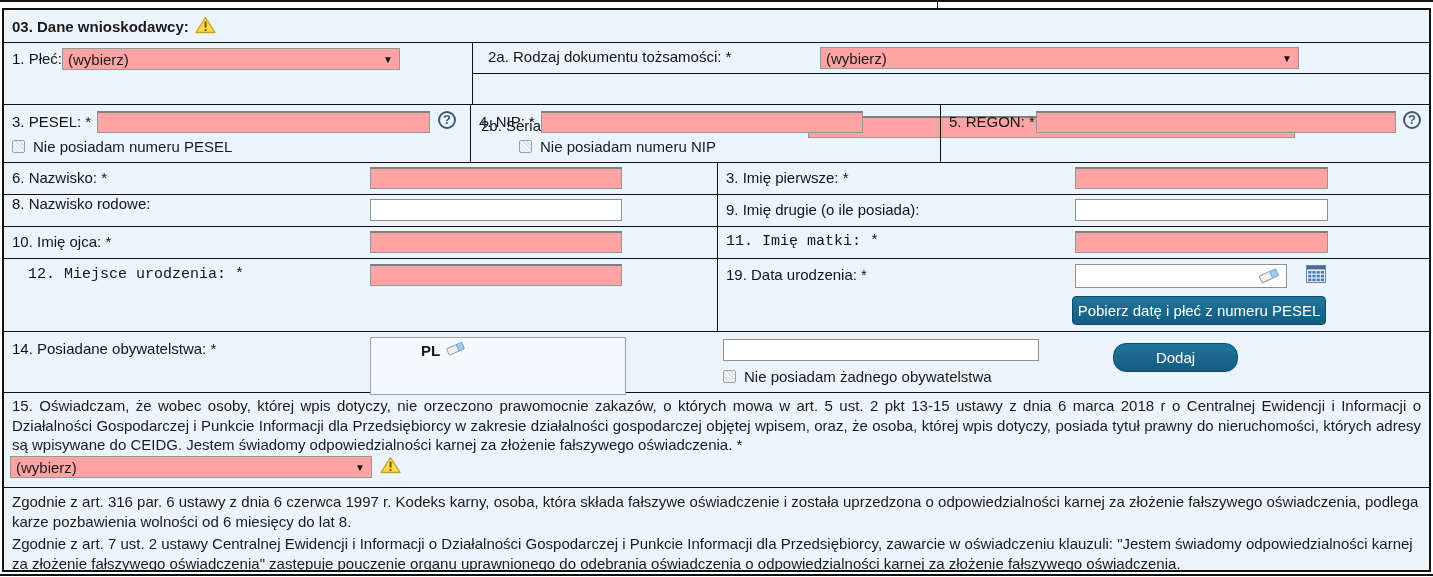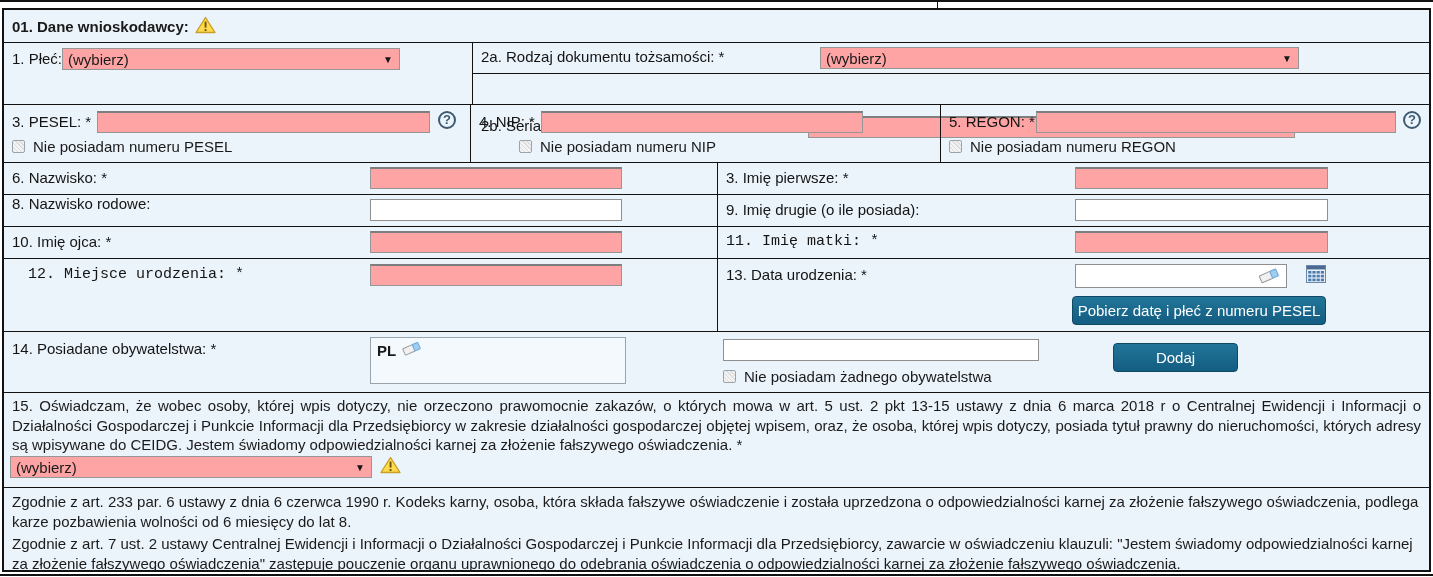--- a/index.html
+++ b/index.html
@@ -52,42 +52,42 @@
 <body>
 
 <div class="top-strip">
     <div class="vline"></div>
   </div>
 
 <div class="form-box">
 
   <div class="row r-header">
     <div class="hdr">
-      <span>01. Dane wnioskodawcy:</span>
+      <span>03. Dane wnioskodawcy:</span>
       <span class="warn">
         <svg width="21" height="18" viewBox="0 0 21 18">
             <path d="M10.5 1.5 L20 16.5 L1 16.5 Z" fill="#ffd94e" stroke="#c8a02a" stroke-width="1.4" stroke-linejoin="round"></path>
             <rect x="9.6" y="5.6" width="1.9" height="6" fill="#6b5500"></rect>
             <rect x="9.6" y="13.1" width="1.9" height="1.9" fill="#6b5500"></rect>
           </svg>
       </span>
     </div>
   </div>
 
   <div class="row r-a">
     <div class="cell vdiv" style="left:0;width:468px;">
       <span class="lbl" style="left:8px;top:7px;">1. Płeć: *</span>
       <div class="sel" style="left:58px;top:5px;width:338px;">
         <span>(wybierz)</span>
         <span class="arrow">▼</span>
       </div>
     </div>
     <div class="cell" style="left:469px;right:0;">
       <div style="position:relative;height:30px;border-bottom:1px solid #121212;">
-        <span class="lbl" style="left:8px;top:5px;text-align:center;">2a. Rodzaj dokumentu tożsamości: *</span>
+        <span class="lbl" style="left:15px;top:5px;text-align:center;">2a. Rodzaj dokumentu tożsamości: *</span>
         <div class="sel" style="left:347px;top:4px;width:479px;">
           <span>(wybierz)</span>
           <span class="arrow">▼</span>
         </div>
       </div>
       <div style="position:relative;height:30px;margin-top:38px;">
         <span class="lbl" style="left:8px;top:5px;">2b. Seria i numer dokumentu tożsamości: *</span>
         <input class="inp" style="left: 335px; top: 4px; width: 487px;" value="">
       </div>
     </div>
@@ -108,24 +108,20 @@
       <input class="inp" style="left: 70px; top: 6px; width: 322px;" value="">
       <div class="cbrow" style="left:8px;top:33px;margin-left:40px;">
         <span class="cb"></span>
         <span>Nie posiadam numeru NIP</span>
       </div>
     </div>
     <div class="cell" style="left:937px;right:0;">
       <span class="lbl" style="left:8px;top:8px;">5. REGON: *</span>
       <input class="inp" style="left: 95px; top: 6px; width: 360px;" value="">
       <span class="help" style="left:462px;top:6px;">?</span>
-      <div class="cbrow" style="left:8px;top:33px;">
-        <span class="cb"></span>
-        <span>Nie posiadam numeru REGON</span>
-      </div>
     </div>
   </div>
 
   <div class="row r-n">
     <div class="cell vdiv" style="left:0;width:713px;"></div>
     <span class="lbl" style="left:8px;top:6px;">6. Nazwisko: *</span>
     <input class="inp" style="left: 366px; top: 4px; width: 252px;" value="">
     <span class="lbl" style="left:722px;top:6px;">3. Imię pierwsze: *</span>
     <input class="inp" style="left: 1071px; top: 4px; width: 253px;" value="">
   </div>
@@ -143,21 +139,21 @@
     <span class="lbl" style="left:8px;top:6px;">10. Imię ojca: *</span>
     <input class="inp" style="left: 366px; top: 4px; width: 252px;" value="">
     <span class="lbl" style="left:722px;top:6px;font-family:Liberation Mono, monospace;">11. Imię matki: *</span>
     <input class="inp" style="left: 1071px; top: 4px; width: 253px;" value="">
   </div>
 
   <div class="row r-f">
     <div class="cell vdiv" style="left:0;width:713px;"></div>
     <span class="lbl" style="left:24px;top:7px;font-family:Liberation Mono, monospace;">12. Miejsce urodzenia: *</span>
     <input class="inp" style="left: 366px; top: 5px; width: 252px;" value="">
-    <span class="lbl" style="left:722px;top:7px;">13. Data urodzenia: *</span>
+    <span class="lbl" style="left:722px;top:7px;">19. Data urodzenia: *</span>
     <input class="inp white" style="left: 1071px; top: 5px; width: 212px; height: 24px;" value="">
     <span class="icon-abs" style="left:1253px;top:8px;">
       <svg width="24" height="17" viewBox="0 0 24 17">
           <g transform="rotate(-24 12 8)">
             <rect x="2.5" y="5" width="12" height="7.5" rx="1" fill="#f0f0f0" stroke="#9a9a9a"></rect>
             <rect x="14" y="5" width="6.5" height="7.5" rx="1" fill="#9ecdf0" stroke="#6da6d6"></rect>
           </g>
         </svg>
     </span>
     <span class="icon-abs" style="left:1302px;top:6px;">
@@ -178,56 +174,56 @@
             <rect x="10.6" y="13.6" width="3.2" height="2.6"></rect>
             <rect x="14.8" y="13.6" width="3.2" height="2.6"></rect>
           </g>
         </svg>
     </span>
     <div class="btn" style="left:1068px;top:37px;width:254px;">Pobierz datę i płeć z numeru PESEL</div>
   </div>
 
   <div class="row r-14">
     <span class="lbl" style="left:8px;top:8px;">14. Posiadane obywatelstwa: *</span>
-    <div class="listbox" style="left:366px;top:5px;width:256px;height:47px;">
+    <div class="listbox" style="left:366px;top:5px;width:256px;height:58px;padding-left:44px;">
       <div class="item">
         <span>PL</span>
         <span>
           <svg width="22" height="15" viewBox="0 0 22 15">
               <g transform="rotate(-24 11 7)">
                 <rect x="2" y="4" width="11" height="7" rx="1" fill="#f0f0f0" stroke="#9a9a9a"></rect>
                 <rect x="12.5" y="4" width="6" height="7" rx="1" fill="#9ecdf0" stroke="#6da6d6"></rect>
               </g>
             </svg>
         </span>
       </div>
     </div>
     <input class="inp white" style="left: 719px; top: 7px; width: 316px;" value="">
     <div class="cbrow" style="left:719px;top:36px;">
       <span class="cb"></span>
       <span>Nie posiadam żadnego obywatelstwa</span>
     </div>
-    <div class="btn" style="left:1109px;top:11px;width:125px;">Dodaj</div>
+    <div class="btn" style="left:1109px;top:11px;width:125px;border-radius:13px;">Dodaj</div>
   </div>
 
   <div class="row r-15">
     <div class="para" style="top:3px;">15. Oświadczam, że wobec osoby, której wpis dotyczy, nie orzeczono prawomocnie zakazów, o których mowa w art. 5 ust. 2 pkt 13-15 ustawy z dnia 6 marca 2018 r o Centralnej Ewidencji i Informacji o Działalności Gospodarczej i Punkcie Informacji dla Przedsiębiorcy w zakresie działalności gospodarczej objętej wpisem, oraz, że osoba, której wpis dotyczy, posiada tytuł prawny do nieruchomości, których adresy są wpisywane do CEIDG. Jestem świadomy odpowiedzialności karnej za złożenie fałszywego oświadczenia. *</div>
     <div class="sel" style="left:6px;top:63px;width:362px;">
       <span>(wybierz)</span>
       <span class="arrow">▼</span>
     </div>
     <span class="icon-abs" style="left:376px;top:63px;">
       <svg width="21" height="18" viewBox="0 0 21 18">
           <path d="M10.5 1.5 L20 16.5 L1 16.5 Z" fill="#ffd94e" stroke="#c8a02a" stroke-width="1.4" stroke-linejoin="round"></path>
           <rect x="9.6" y="5.6" width="1.9" height="6" fill="#6b5500"></rect>
           <rect x="9.6" y="13.1" width="1.9" height="1.9" fill="#6b5500"></rect>
         </svg>
     </span>
   </div>
 
   <div class="row r-notes">
-    <div class="note" style="top:4px;">Zgodnie z art. 233 par. 6 ustawy z dnia 6 czerwca 1990 r. Kodeks karny, osoba, która składa fałszywe oświadczenie i została uprzedzona o odpowiedzialności karnej za złożenie fałszywego oświadczenia, podlega karze pozbawienia wolności od 6 miesięcy do lat 8.</div>
+    <div class="note" style="top:4px;">Zgodnie z art. 316 par. 6 ustawy z dnia 6 czerwca 1997 r. Kodeks karny, osoba, która składa fałszywe oświadczenie i została uprzedzona o odpowiedzialności karnej za złożenie fałszywego oświadczenia, podlega karze pozbawienia wolności od 6 miesięcy do lat 8.</div>
     <div class="note" style="top:46px;">Zgodnie z art. 7 ust. 2 ustawy Centralnej Ewidencji i Informacji o Działalności Gospodarczej i Punkcie Informacji dla Przedsiębiorcy, zawarcie w oświadczeniu klauzuli: "Jestem świadomy odpowiedzialności karnej za złożenie fałszywego oświadczenia" zastępuje pouczenie organu uprawnionego do odebrania oświadczenia o odpowiedzialności karnej za złożenie fałszywego oświadczenia.</div>
   </div>
 
 </div>
 
 <div class="bottom-line"></div>
 
 </body></html>

